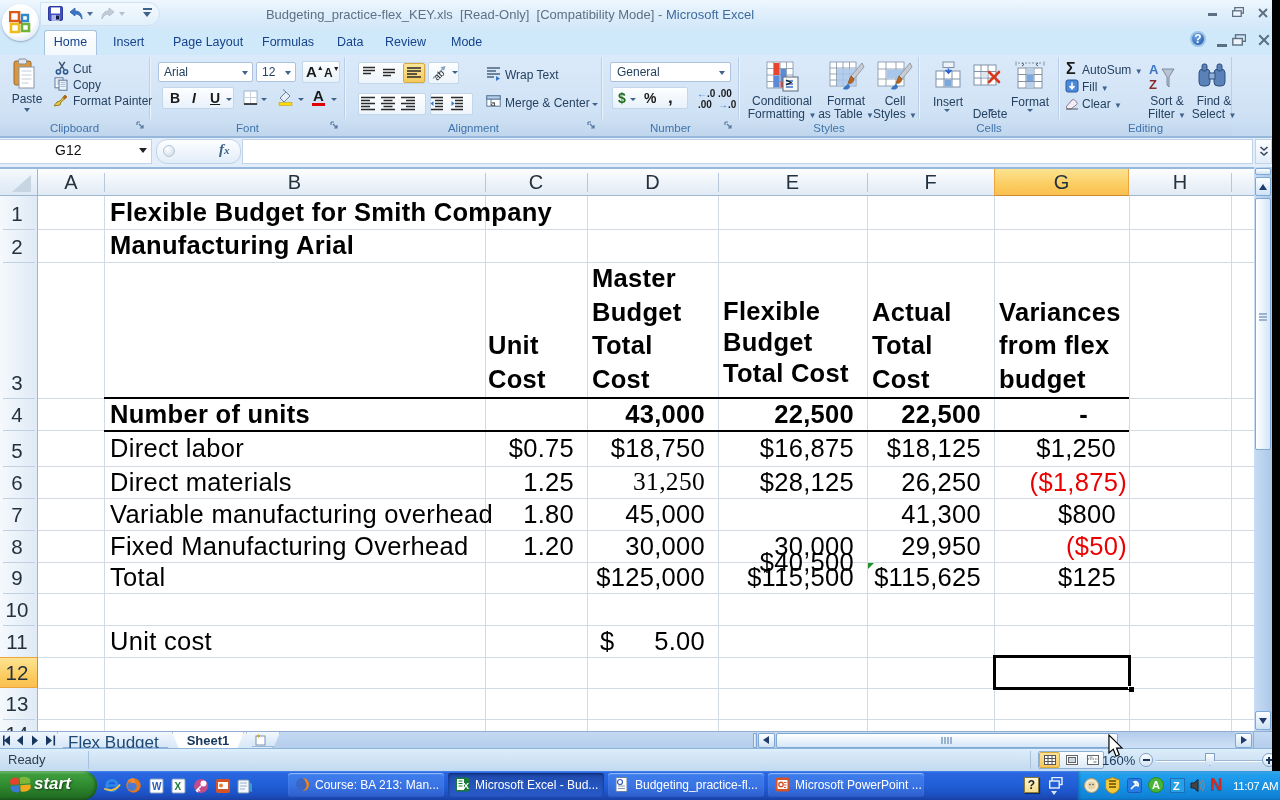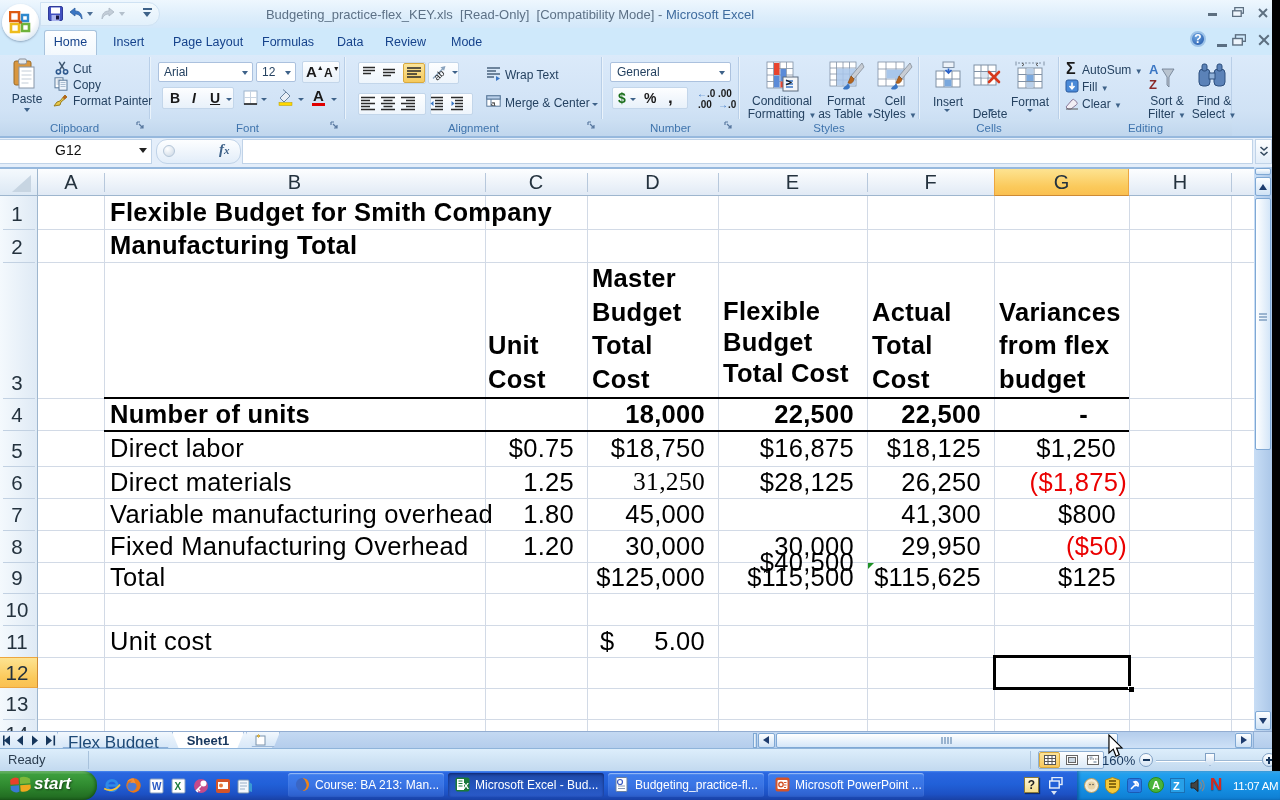--- a/index.html
+++ b/index.html
@@ -438,28 +438,28 @@
 <div class="abs gline-h" style="left:38px;top:395px;width:1218px;"></div>
 <div class="abs gline-h" style="left:38px;top:426px;width:1218px;"></div>
 <div class="abs gline-h" style="left:38px;top:458px;width:1218px;"></div>
 <div class="abs gline-h" style="left:38px;top:490px;width:1218px;"></div>
 <div class="abs gline-h" style="left:38px;top:521px;width:1218px;"></div>
 <div class="abs gline-h" style="left:38px;top:552px;width:1218px;"></div>
 <div class="abs" style="left:104px;top:230px;width:1025px;height:2px;background:#000;"></div>
 <div class="abs" style="left:104px;top:263px;width:1025px;height:2px;background:#000;"></div>
 <div class="abs" style="left:868px;top:396px;width:0;height:0;border-right:6px solid transparent;border-top:6px solid #1f9226;"></div>
 <div class="celltxt b" style="top:29px;line-height:33px;left:110px;">Flexible Budget for Smith Company</div>
-<div class="celltxt b" style="top:62px;line-height:33px;left:110px;">Manufacturing Total</div>
+<div class="celltxt b" style="top:62px;line-height:33px;left:110px;">Manufacturing Arial</div>
 <div class="celltxt b" style="left:488px;top:162.0px;line-height:33.5px;">Unit<br>Cost</div>
 <div class="celltxt b" style="left:592px;top:95.0px;line-height:33.5px;">Master<br>Budget<br>Total<br>Cost</div>
 <div class="celltxt b" style="left:723px;top:128.5px;line-height:31px;">Flexible<br>Budget<br>Total Cost</div>
 <div class="celltxt b" style="left:872px;top:128.5px;line-height:33.5px;">Actual<br>Total<br>Cost</div>
 <div class="celltxt b" style="left:999px;top:128.5px;line-height:33.5px;">Variances<br>from flex<br>budget</div>
 <div class="celltxt b" style="top:231px;line-height:32px;left:110px;">Number of units</div>
-<div class="celltxt b" style="top:231px;line-height:32px;right:567px;">18,000</div>
+<div class="celltxt b" style="top:231px;line-height:32px;right:567px;">43,000</div>
 <div class="celltxt b" style="top:231px;line-height:32px;right:418px;">22,500</div>
 <div class="celltxt b" style="top:231px;line-height:32px;right:291px;">22,500</div>
 <div class="celltxt b" style="top:231px;line-height:32px;right:184px;">-</div>
 <div class="celltxt" style="top:263px;line-height:36px;left:110px;">Direct labor</div>
 <div class="celltxt" style="top:263px;line-height:36px;right:698px;">$0.75</div>
 <div class="celltxt" style="top:263px;line-height:36px;right:567px;">$18,750</div>
 <div class="celltxt" style="top:263px;line-height:36px;right:418px;">$16,875</div>
 <div class="celltxt" style="top:263px;line-height:36px;right:291px;">$18,125</div>
 <div class="celltxt" style="top:263px;line-height:36px;right:156px;">$1,250</div>
 <div class="celltxt" style="top:299px;line-height:32px;left:110px;">Direct materials</div>

